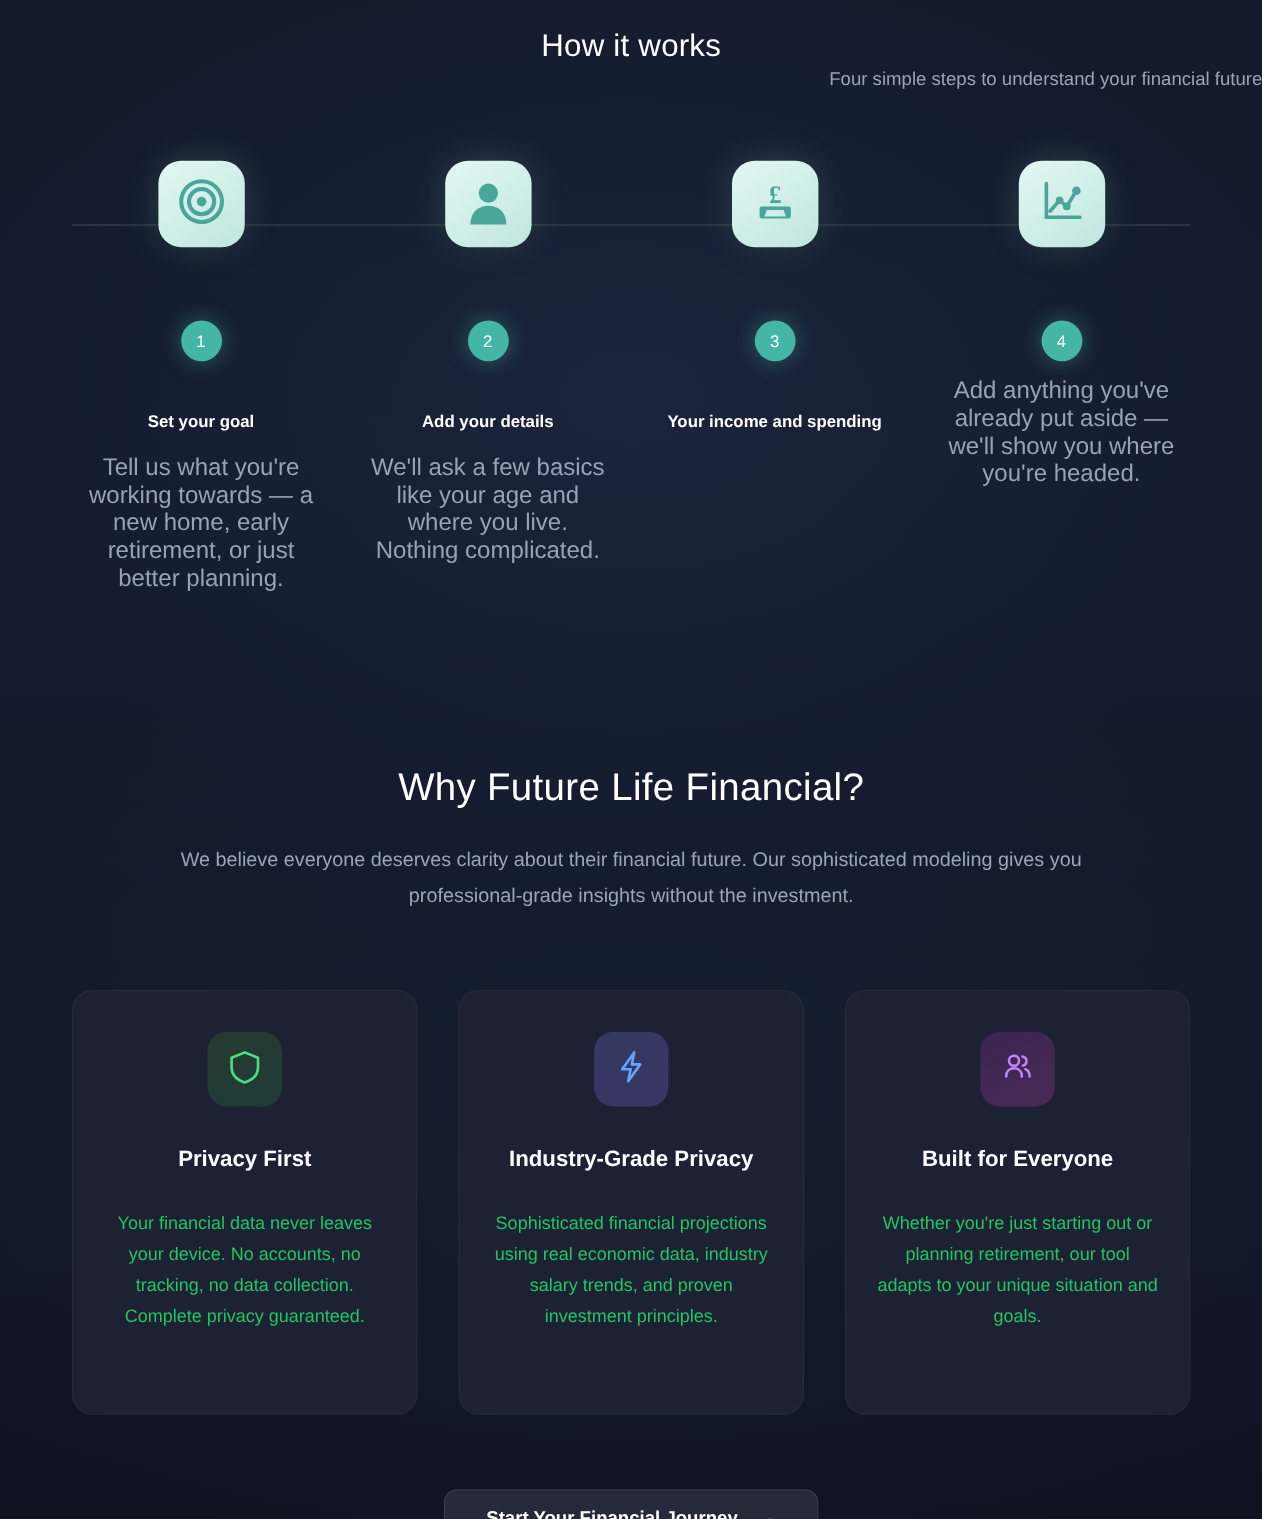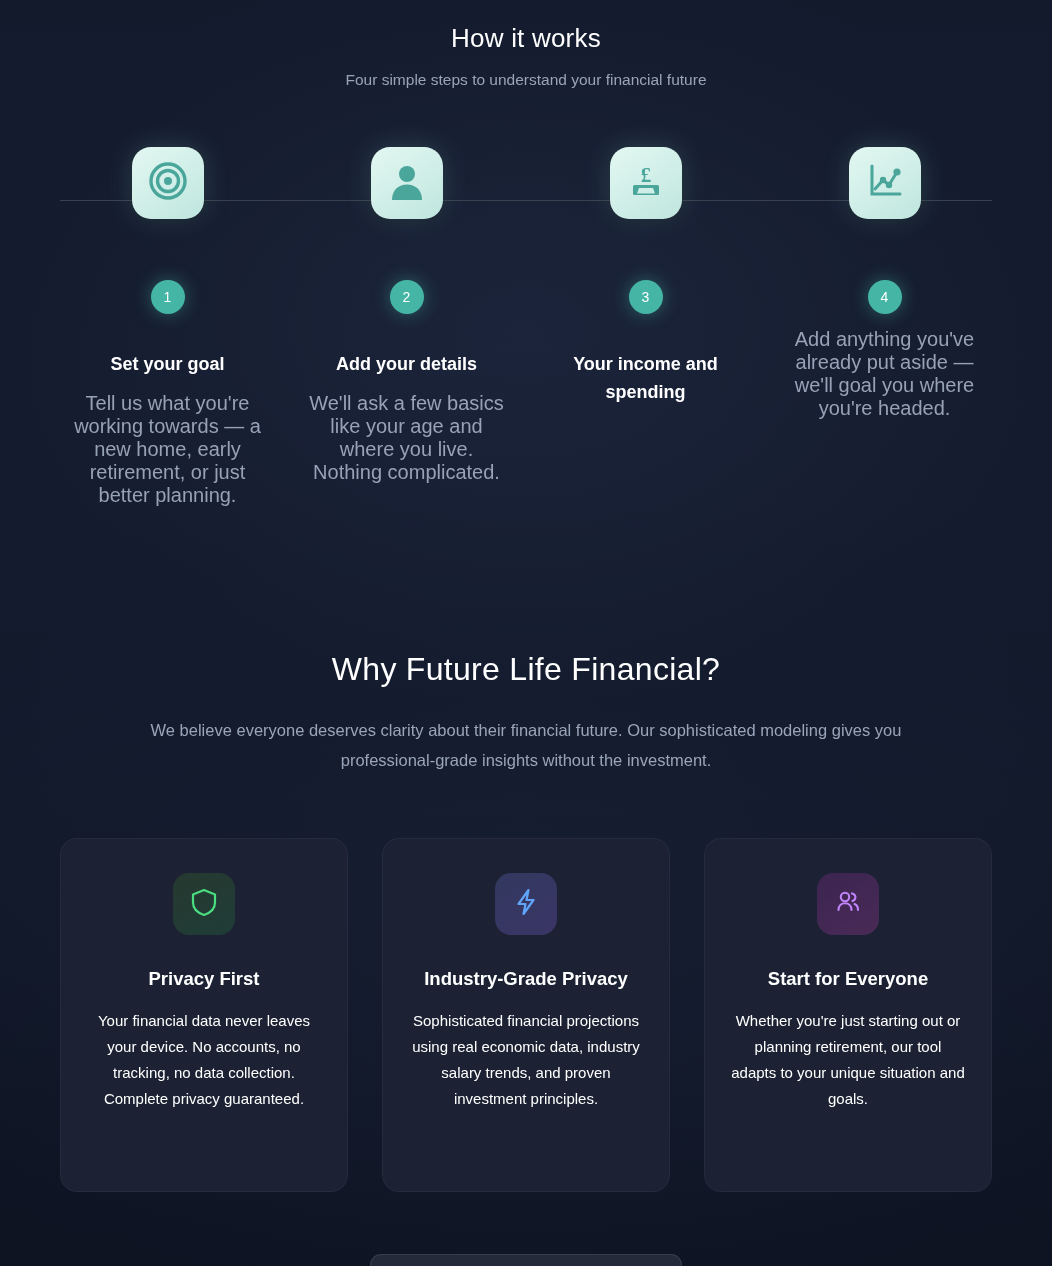--- a/index.html
+++ b/index.html
@@ -25,25 +25,25 @@
   
   .hiw-title {
     text-align: center;
     color: #ffffff;
     font-size: 26px;
     font-weight: 400;
     letter-spacing: .2px;
     padding-top: 23px;
   }
   .hiw-sub {
-    text-align: center;
+    text-align: right;
     color: #9aa4b8;
     font-size: 15.5px;
     font-weight: 400;
-    margin-top: 17px;
+    margin-top: 4px;
   }
 
   
   .steps-wrap {
     position: relative;
     margin-top: 58px;
     height: 420px;
   }
   .connector {
     position: absolute;
@@ -85,21 +85,21 @@
     font-size: 14px;
     font-weight: 500;
     display: flex;
     align-items: center;
     justify-content: center;
     margin-top: 61px;
     box-shadow: 0 0 18px rgba(69,181,166,0.45);
   }
   .step-title {
     color: #ffffff;
-    font-size: 18px;
+    font-size: 14px;
     font-weight: bold;
     margin-top: 36px;
     line-height: 28px;
     max-width: 190px;
   }
   .step-desc {
     color: #97a2b6;
     font-size: 20px;
     line-height: 23px;
     margin-top: 14px;
@@ -153,24 +153,24 @@
   .tile-blue  { background: linear-gradient(150deg, #32395f 0%, #3a3566 100%); }
   .tile-purple{ background: linear-gradient(150deg, #3b2550 0%, #4a2a57 100%); }
   .card-title {
     color: #ffffff;
     font-size: 18.5px;
     font-weight: bold;
     margin-top: 30px;
     line-height: 28px;
   }
   .card-desc {
-    color: #ffffff;
+    color: #22c55e;
     font-size: 15px;
     line-height: 26px;
-    margin-top: 15px;
+    margin-top: 27px;
   }
 
   
   .cta-wrap {
     display: flex;
     justify-content: center;
     margin-top: 62px;
   }
   .cta {
     background: #242a3a;
@@ -249,21 +249,21 @@
             <svg width="42" height="42" viewBox="0 0 42 42">
               <path d="M8 6 L8 34 L36 34" fill="none" stroke="#4aa59b" stroke-width="3" stroke-linecap="round"></path>
               <path d="M11 29 L19 20 L25 25 L33 12" fill="none" stroke="#4aa59b" stroke-width="3" stroke-linecap="round" stroke-linejoin="round"></path>
               <circle cx="19" cy="20" r="3.2" fill="#4aa59b"></circle>
               <circle cx="25" cy="25" r="3.2" fill="#4aa59b"></circle>
               <circle cx="33" cy="12" r="3.6" fill="#4aa59b"></circle>
             </svg>
           </span>
         </div>
         <div class="step-badge">4</div>
-        <div class="step-desc">Add anything you've already put aside — we'll goal you where you're headed.</div>
+        <div class="step-desc">Add anything you've already put aside — we'll show you where you're headed.</div>
       </div>
 
     </div>
   </div>
 
   <h2 class="why-title">Why Future Life Financial?</h2>
   <p class="why-sub">We believe everyone deserves clarity about their financial future. Our sophisticated modeling gives you professional-grade insights without the investment.</p>
 
   <div class="cards">
 
@@ -295,21 +295,21 @@
       <div class="card-tile tile-purple">
         <span>
           <svg width="30" height="30" viewBox="0 0 30 30">
             <circle cx="12" cy="10" r="4.2" fill="none" stroke="#c084fc" stroke-width="2.1"></circle>
             <path d="M5.5 23 C5.5 18.6 8.4 16.3 12 16.3 C15.6 16.3 18.5 18.6 18.5 23" fill="none" stroke="#c084fc" stroke-width="2.1" stroke-linecap="round"></path>
             <path d="M19 6.4 C21.3 7 22.6 8.6 22.4 10.6 C22.2 12.4 21 13.6 19.4 14" fill="none" stroke="#c084fc" stroke-width="2.1" stroke-linecap="round"></path>
             <path d="M21.5 17 C23.8 17.9 25 19.9 25 23" fill="none" stroke="#c084fc" stroke-width="2.1" stroke-linecap="round"></path>
           </svg>
         </span>
       </div>
-      <div class="card-title">Start for Everyone</div>
+      <div class="card-title">Built for Everyone</div>
       <div class="card-desc">Whether you're just starting out or planning retirement, our tool adapts to your unique situation and goals.</div>
     </div>
 
   </div>
 
   <div class="cta-wrap">
     <button class="cta">
       <span>Start Your Financial Journey</span>
       <span class="cta-arrow">→</span>
     </button>

